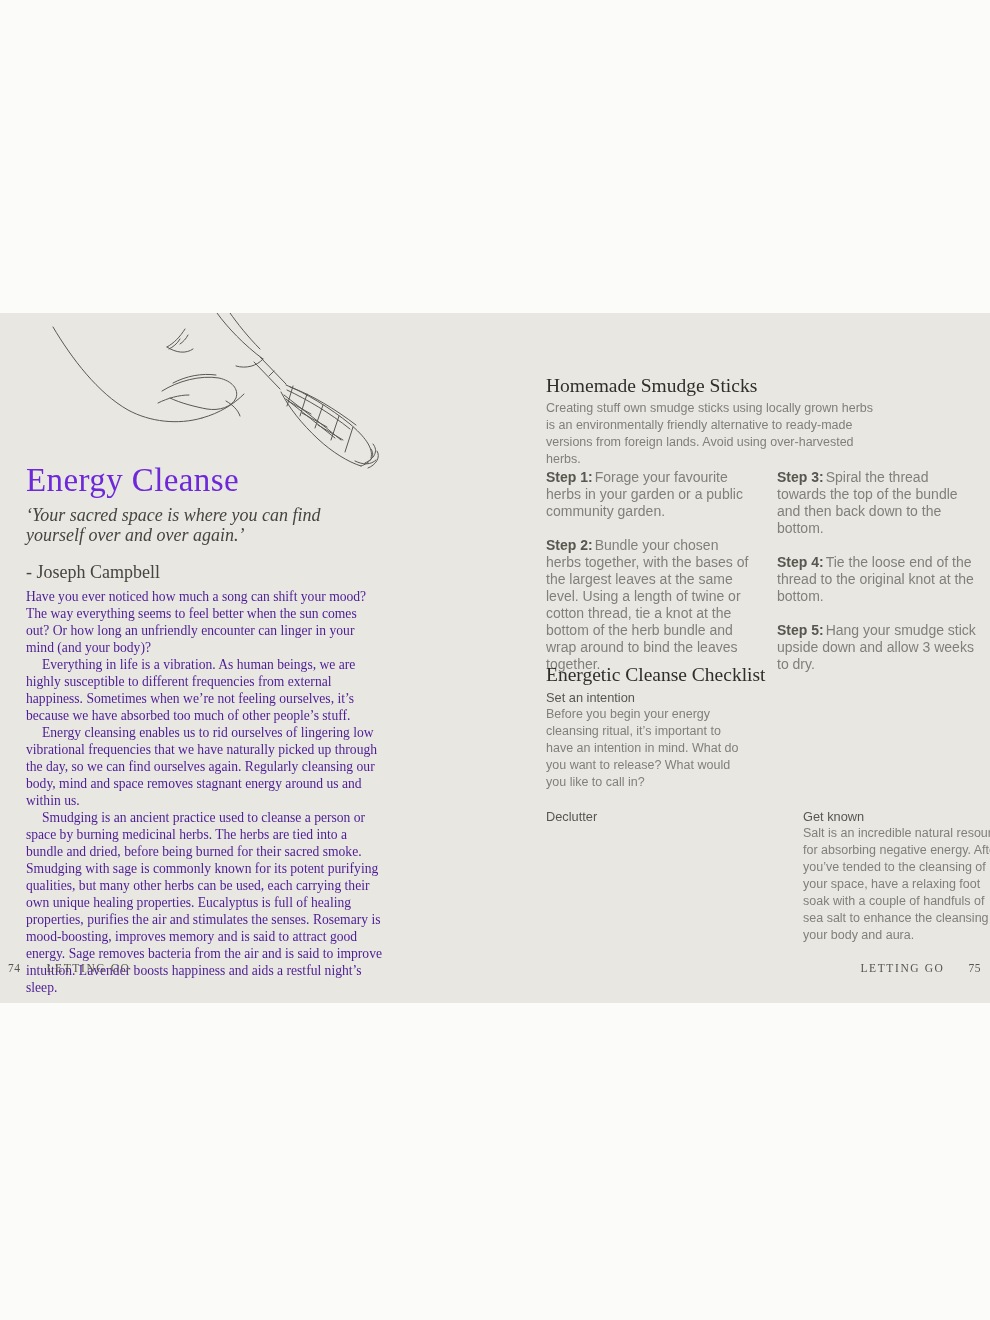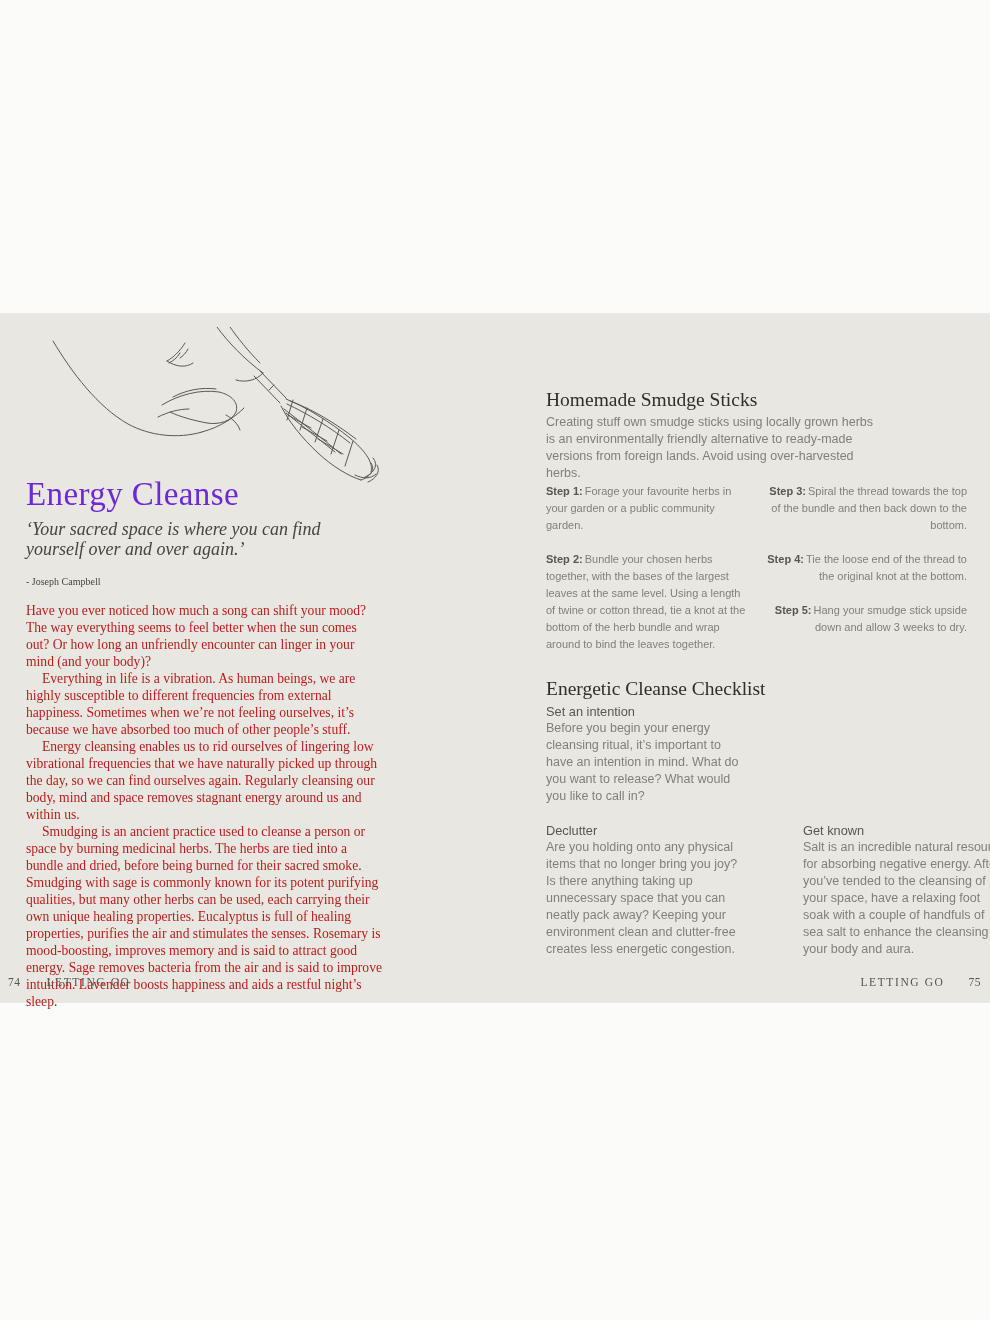--- a/index.html
+++ b/index.html
@@ -8,43 +8,43 @@
     background:#fbfbfa;
     position:relative;
     font-family:"Liberation Serif", serif;
     overflow:hidden;
   }
   .spread {
     position:absolute; top:313px; left:0;
     width:990px; height:690px;
     background:#e9e7e1;
   }
-  .page { position:absolute; top:14px; height:786px; width:495px; }
+  .page { position:absolute; top:0; height:786px; width:495px; }
   .page-left  { left:0; }
   .page-right { left:495px; }
 
   
   .illus { position:absolute; left:30px; top:0; }
   .chapter-title {
     position:absolute; left:26px; top:127px;
     font-size:33px; font-weight:400; color:#6d28d9;
     letter-spacing:0.4px; white-space:nowrap;
   }
   .quote {
     position:absolute; left:26px; top:192px; width:300px;
     font-style:italic; font-size:18px; line-height:20px;
     color:#474540;
   }
   .quote-attr {
     position:absolute; left:26px; top:249px;
-    font-size:10px; color:#474540;
+    font-size:18px; color:#474540;
   }
   .body-text {
     position:absolute; left:26px; top:275px; width:357px;
-    font-size:13.6px; line-height:17px; color:#b91c1c;
+    font-size:13.6px; line-height:17px; color:#4c1d95;
     text-align:left;
   }
   .body-text p { margin:0; }
   .body-text p + p { text-indent:16px; }
 
   
   .folio {
     position:absolute; top:649px;
     font-size:11.5px; letter-spacing:1.6px; color:#56544e;
     white-space:nowrap;
@@ -65,25 +65,25 @@
   .intro {
     position:absolute; left:51px; top:87px; width:334px;
     font-family:"Liberation Sans", sans-serif;
     font-size:12.5px; line-height:17px; color:#807f79;
   }
   .steps-wrap {
     position:absolute; left:51px; top:156px;
     display:flex;
   }
   .steps-col { width:204px; }
-  .steps-col + .steps-col { margin-left:13px;text-align:right; }
+  .steps-col + .steps-col { margin-left:27px; }
   .step {
     margin:0 0 17px 0;
     font-family:"Liberation Sans", sans-serif;
-    font-size:11px; line-height:17px; color:#807f79;
+    font-size:14px; line-height:17px; color:#807f79;
   }
   .step-label { font-weight:bold; color:#57564f; margin-right:2px; }
 
   .checklist-wrap { position:absolute; left:51px; top:376px; }
   .chk-row { display:flex; margin-bottom:17px;gap:40px; }
   .chk-item { width:204px; }
   .chk-item + .chk-item { margin-left:13px; }
   .chk-title {
     font-family:"Liberation Sans", sans-serif;
     font-size:12.8px; line-height:17px; color:#57564f;
@@ -197,21 +197,20 @@
     <div class="checklist-wrap">
       <div class="chk-row">
         <div class="chk-item">
           <div class="chk-title">Set an intention</div>
           <div class="chk-body">Before you begin your energy cleansing ritual, it’s important to have an intention in mind. What do you want to release? What would you like to call in?</div>
         </div>
       </div>
       <div class="chk-row">
         <div class="chk-item">
           <div class="chk-title">Declutter</div>
-          <div class="chk-body">Are you holding onto any physical items that no longer bring you joy? Is there anything taking up unnecessary space that you can neatly pack away? Keeping your environment clean and clutter-free creates less energetic congestion.</div>
         </div>
         <div class="chk-item">
           <div class="chk-title">Get known</div>
           <div class="chk-body">Salt is an incredible natural resource for absorbing negative energy. After you’ve tended to the cleansing of your space, have a relaxing foot soak with a couple of handfuls of sea salt to enhance the cleansing of your body and aura.</div>
         </div>
       </div>
     </div>
 
     <div class="folio folio-right">
       <span>LETTING GO</span><span class="gap-before">75</span>

